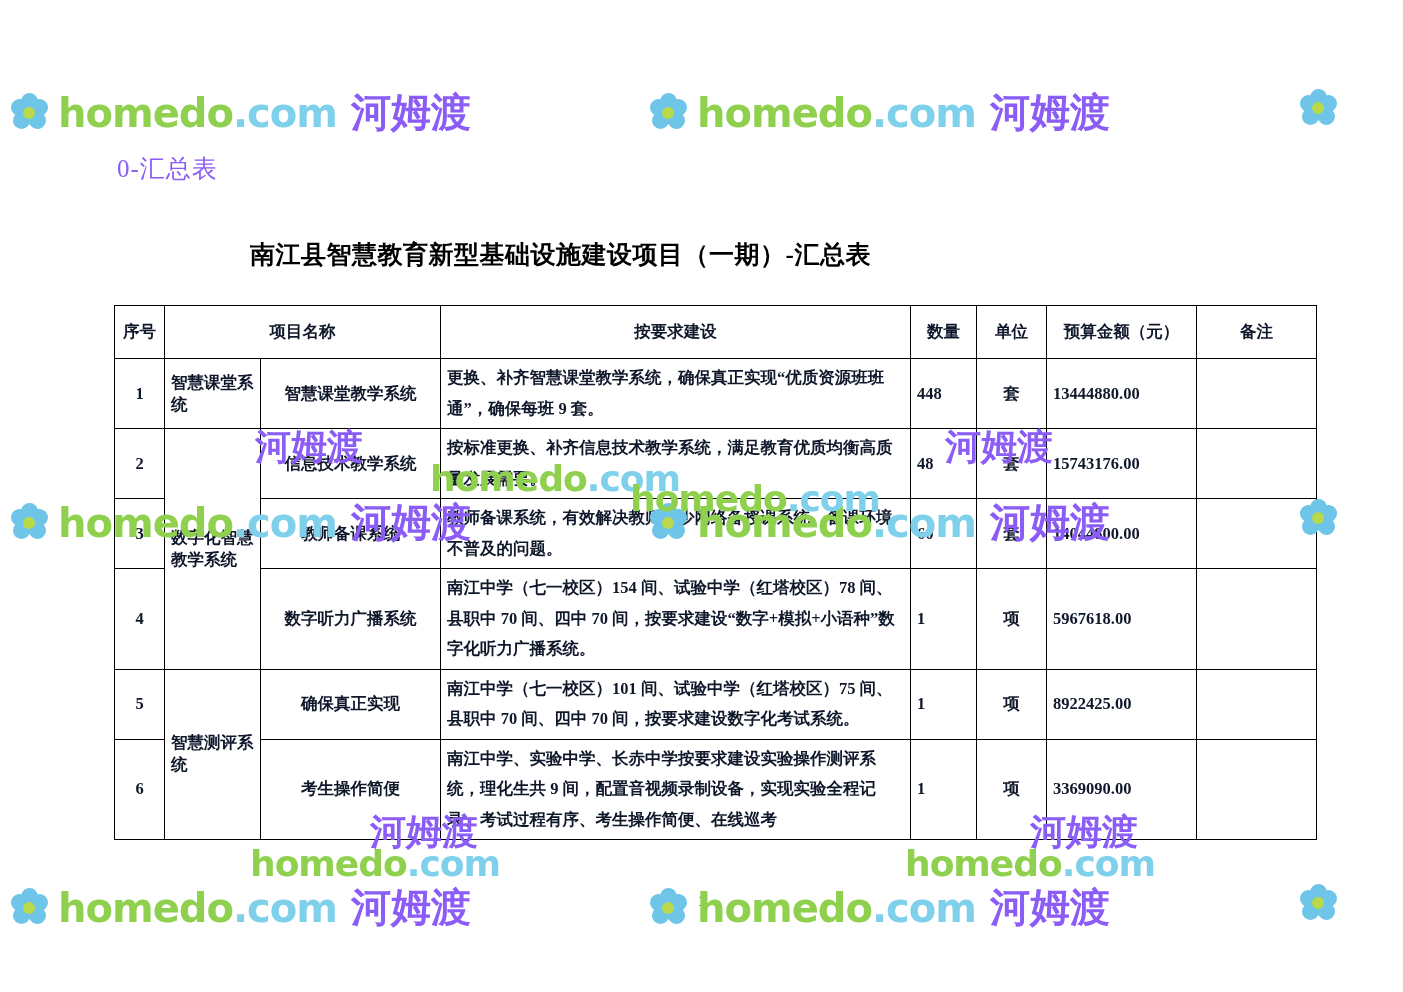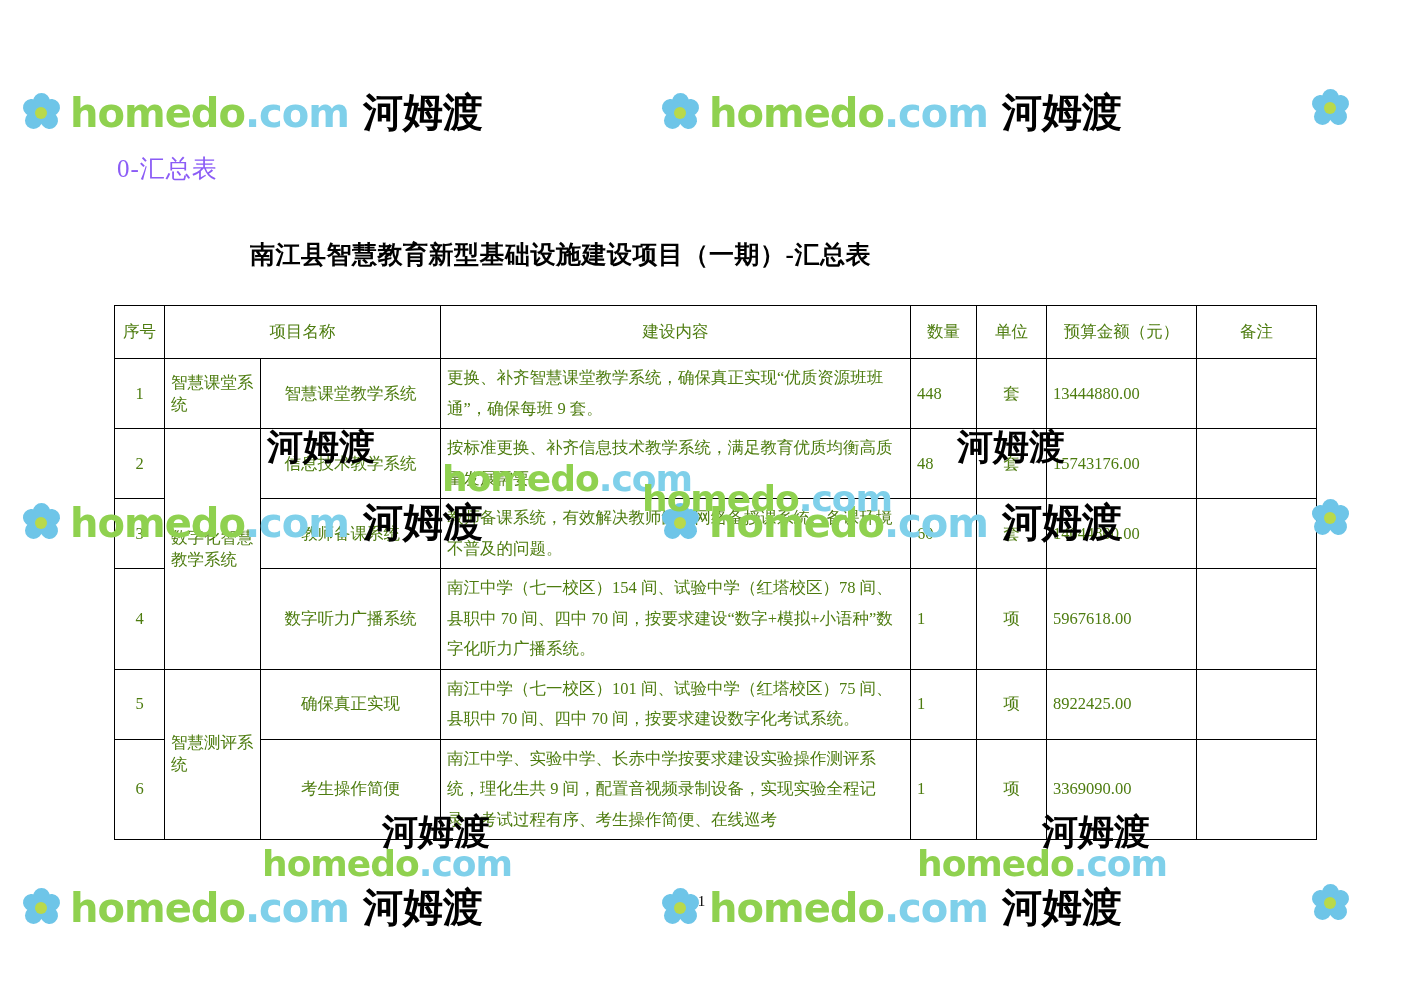--- a/index.html
+++ b/index.html
@@ -11,21 +11,21 @@
     height: 992px;
     background: #ffffff;
     font-family: "Liberation Serif", "DejaVu Serif", serif;
     position: relative;
     overflow: hidden;
   }
 
   
   .wm-layer {
     position: absolute;
-    left: 12px; top: 0;
+    left: 0; top: 0;
     width: 1164px;
     height: 992px;
     pointer-events: none;
     z-index: 5;
   }
   .wm {
     position: absolute;
     display: flex;
     align-items: center;
     white-space: nowrap;
@@ -71,21 +71,21 @@
     font-family: "DejaVu Sans", sans-serif;
     font-weight: bold;
     font-size: 40px;
     color: #7fd0ea;
     letter-spacing: -1px;
   }
   .wm .txt-cn {
     font-family: Liberation Mono, monospace;
     font-weight: bold;
     font-size: 40px;
-    color: #000000;
+    color: #8b5cf6;
     margin-left: 14px;
   }
 
   
   .page {
     position: relative;
     z-index: 1;
     padding: 0;
   }
   .doc-label {
@@ -113,22 +113,22 @@
     left: 114px;
     top: 305px;
     width: 1176px;
     border-collapse: collapse;
     table-layout: fixed;
     background: transparent;
   }
   table.main td, table.main th {
     border: 1px solid #000;
     font-size: 16.5px;
-    color: #4d7c0f;
-    font-weight: normal;
+    color: #0f172a;
+    font-weight: bold;
     padding: 4px 6px;
     vertical-align: middle;
     background: transparent;
   }
   table.main thead td {
     text-align: center;
     height: 40px;
     padding: 6px 4px;
   }
   td.c-num { text-align: center; width: 50px; }
@@ -171,21 +171,21 @@
       <col style="width:470px">
       <col style="width:66px">
       <col style="width:70px">
       <col style="width:150px">
       <col style="width:120px">
     </colgroup>
     <thead>
       <tr>
         <td colspan="1">序号</td>
         <td colspan="2">项目名称</td>
-        <td>建设内容</td>
+        <td>按要求建设</td>
         <td>数量</td>
         <td>单位</td>
         <td>预算金额（元）</td>
         <td>备注</td>
       </tr>
     </thead>
     <tbody>
       <tr>
         <td class="c-num">1</td>
         <td class="c-cat">智慧课堂系统</td>

